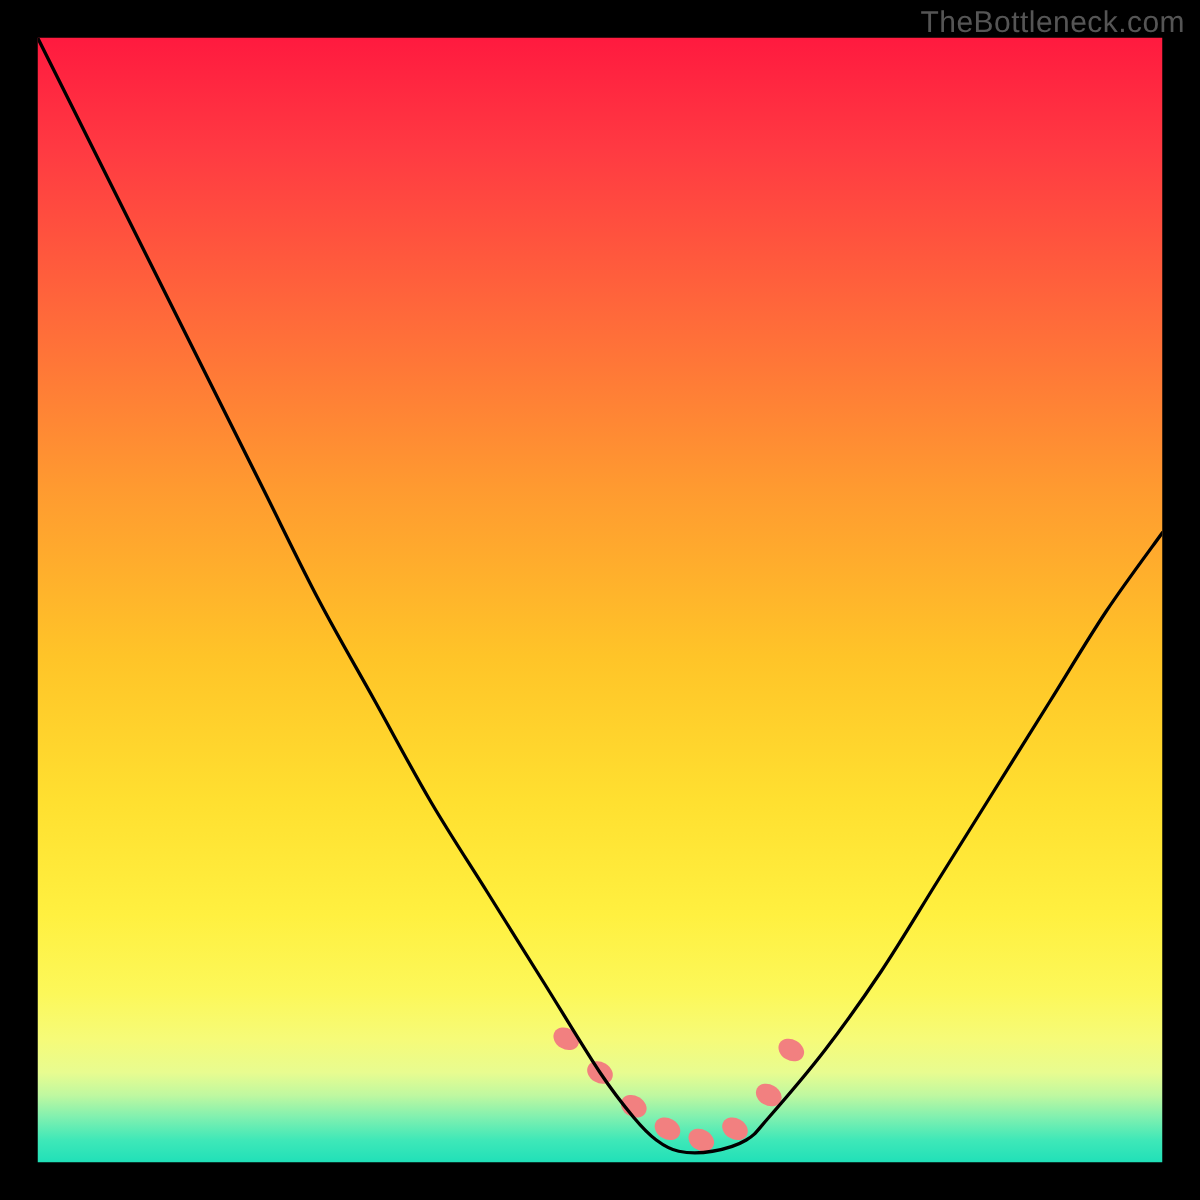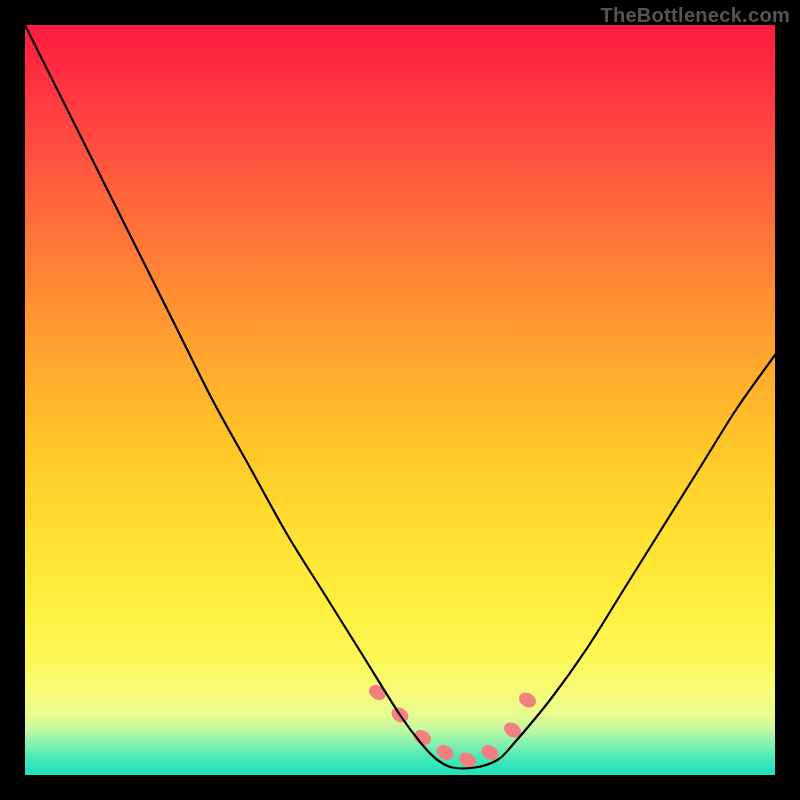--- a/index.html
+++ b/index.html
@@ -49,21 +49,21 @@
   .curve {
     position: absolute;
     inset: 0;
   }
   .watermark {
     position: absolute;
     top: 4px;
     right: 10px;
     color: #555;
     font-size: 20px;
-    font-weight: 700;
+    font-weight: 400;
     letter-spacing: 0.3px;
     user-select: none;
   }
 </style>
 </head>
 <body>
 
 <div class="frame">
   <div class="watermark">TheBottleneck.com</div>
   <div class="plot">

